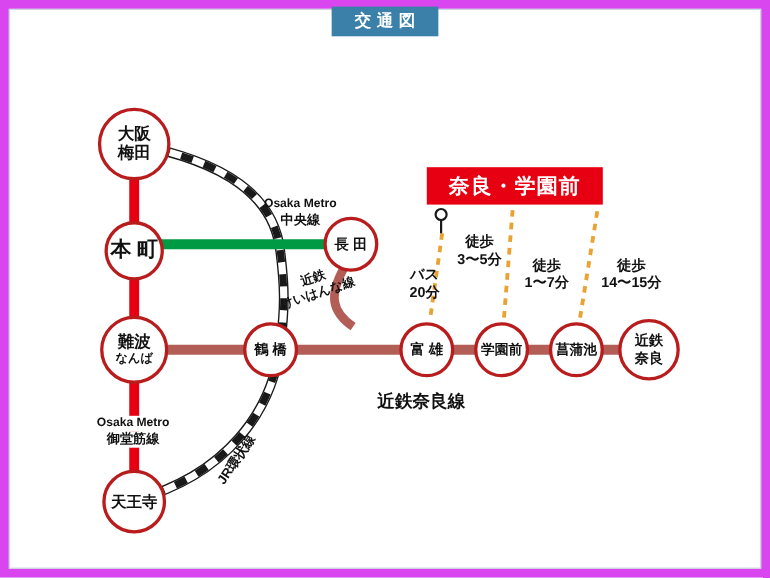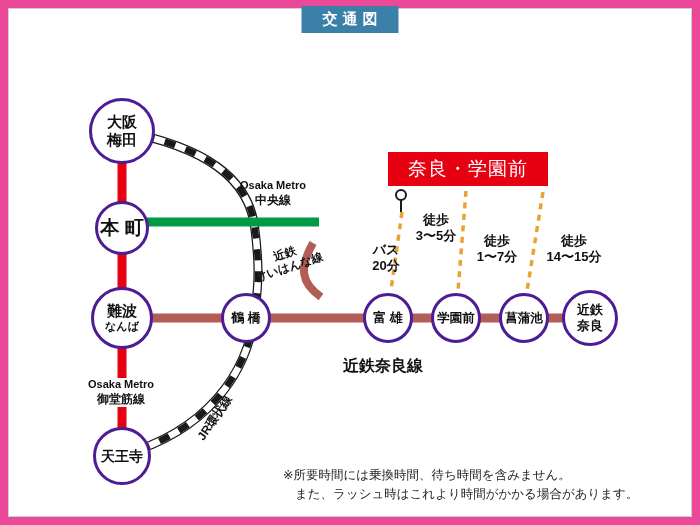--- a/index.html
+++ b/index.html
@@ -2,46 +2,46 @@
 <html><head>
 <meta charset="utf-8">
 <style>
   html,body { margin:0; padding:0; }
   body {
     font-family: "Liberation Sans", "DejaVu Sans", sans-serif;
     background:#cfdfe8;
   }
   #stage {
     position:relative; width:700px; height:525px;
-    background:#ec4899; overflow:hidden;
+    background:#d946ef; overflow:hidden;
   }
   #panel {
     position:absolute; left:8px; top:8px; right:8px; bottom:8px;
     background:#ffffff; border:1px solid #c5d3dc;
   }
   #tracks { position:absolute; left:0; top:0; width:700px; height:525px; z-index:1; }
   .title-bar {
     position:absolute; top:6px; left:50%; transform:translateX(-50%);
     background:#3a80a8; color:#ffffff; font-weight:bold; font-size:15px;
     letter-spacing:5px; padding:4px 16px 4px 21px; z-index:6; white-space:nowrap;
   }
   .station {
-    position:absolute; background:#ffffff; border:3px solid #4c1d95; border-radius:50%;
+    position:absolute; background:#ffffff; border:3px solid #b91c1c; border-radius:50%;
     display:flex; flex-direction:column; align-items:center; justify-content:center;
     font-weight:bold; color:#111111; text-align:center; line-height:1.2; z-index:3;
     box-sizing:border-box; white-space:nowrap;
   }
   .lbl {
     position:absolute; text-align:center; font-weight:bold; color:#111111;
     z-index:2; white-space:nowrap; transform:translate(-50%,0); line-height:1.25;
   }
   .lbl .sub { font-size:11px; }
   .dest-box {
     position:absolute; left:388px; top:152px; width:160px; height:34px;
-    background:#e60012; color:#ffffff; font-weight:normal; font-size:19px;
+    background:#e60012; color:#ffffff; font-weight:bold; font-size:19px;
     letter-spacing:1px; display:flex; align-items:center; justify-content:center;
     z-index:5; white-space:nowrap;
   }
   .footnote {
     position:absolute; left:283px; top:466px; z-index:2;
     font-size:12.5px; color:#222222; line-height:1.55; font-weight:normal;
   }
   .footnote .indent { padding-left:12px; }
   .bgwhite { background:#ffffff; padding:0 2px; }
   .icon-wrap { position:absolute; z-index:4; }
@@ -89,20 +89,23 @@
   <div class="station" style="left:95px; top:201px; width:54px; height:54px; font-size:19px;">
     <span>本 町</span>
   </div>
   <div class="station" style="left:91px; top:287px; width:62px; height:62px; font-size:15px;">
     <span>難波</span>
     <span style="font-size:11px;">なんば</span>
   </div>
   <div class="station" style="left:93px; top:427px; width:58px; height:58px; font-size:14px;">
     <span>天王寺</span>
   </div>
+  <div class="station" style="left:294px; top:197px; width:50px; height:50px; font-size:13px;">
+    <span>長 田</span>
+  </div>
   <div class="station" style="left:221px; top:293px; width:50px; height:50px; font-size:13px;">
     <span>鶴 橋</span>
   </div>
   <div class="station" style="left:363px; top:293px; width:50px; height:50px; font-size:13px;">
     <span>富 雄</span>
   </div>
   <div class="station" style="left:431px; top:293px; width:50px; height:50px; font-size:12.5px;">
     <span>学園前</span>
   </div>
   <div class="station" style="left:499px; top:293px; width:50px; height:50px; font-size:12.5px;">
@@ -138,17 +141,13 @@
   </div>
   <div class="lbl" style="left:497px; top:233px; font-size:13px;">
     <div>徒歩</div>
     <div>1〜7分</div>
   </div>
   <div class="lbl" style="left:574px; top:233px; font-size:13px;">
     <div>徒歩</div>
     <div>14〜15分</div>
   </div>
 
-  <div class="footnote">
-    <div>※所要時間には乗換時間、待ち時間を含みません。</div>
-    <div class="indent">また、ラッシュ時はこれより時間がかかる場合があります。</div>
-  </div>
 </div>
 
 </body></html>

